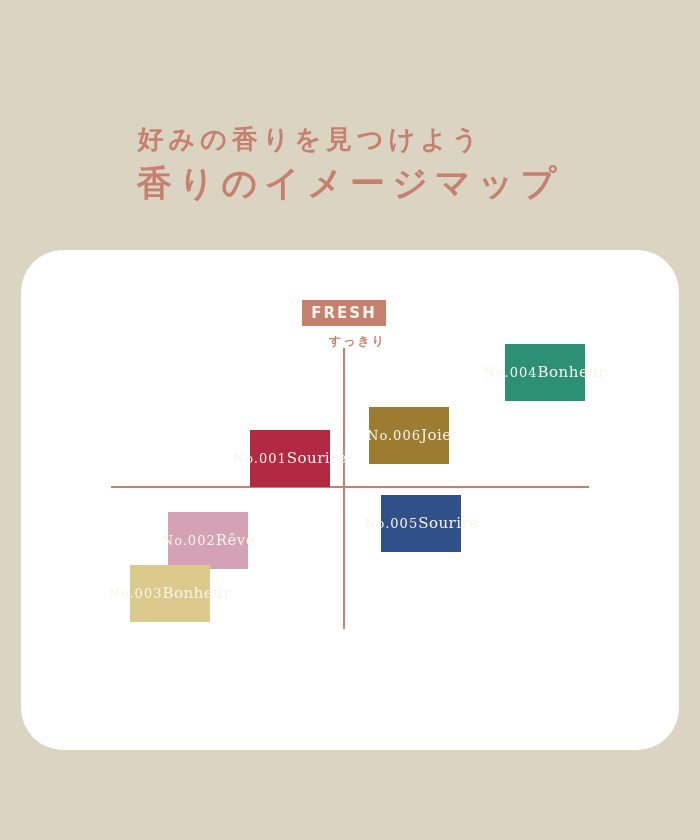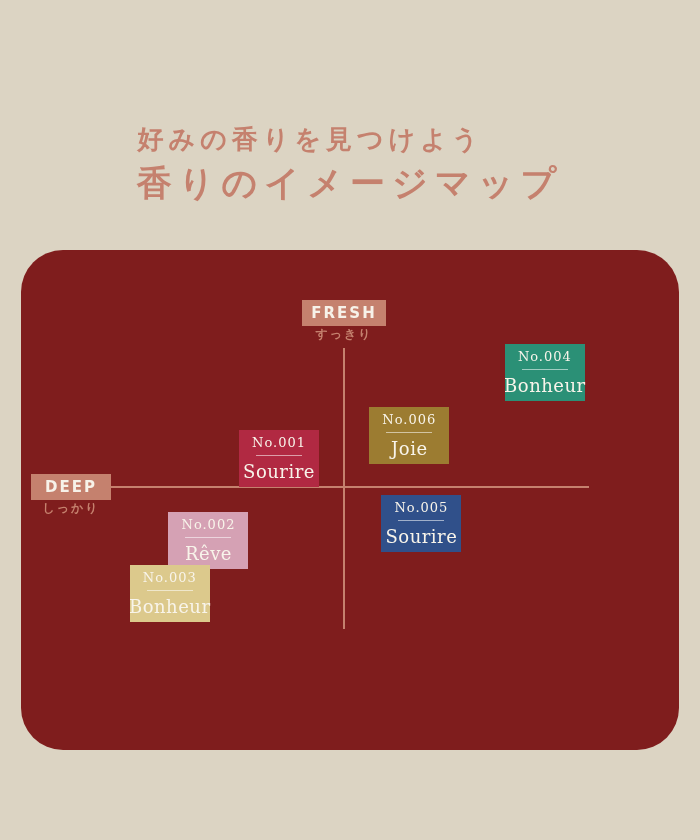--- a/index.html
+++ b/index.html
@@ -14,73 +14,69 @@
   .subtitle{
     position:absolute;top:122px;left:0;width:621px;
     font-size:26px;font-weight:bold;letter-spacing:5px;
   }
   .title{
     position:absolute;top:160px;left:0;width:700px;
     font-size:35px;font-weight:bold;letter-spacing:7px;
   }
   .card{
     position:absolute;left:21px;top:250px;width:658px;height:500px;
-    background:#7f1d1d;border-radius:42px;
+    background:#ffffff;border-radius:42px;
   }
   .vline{position:absolute;left:322px;top:98px;width:2px;height:281px;background:#c5816e;}
   .hline{position:absolute;left:90px;top:236px;width:478px;height:2px;background:#c5816e;}
   .axis-group{position:absolute;text-align:center;}
   .axis-box{
     background:#c5816e;color:#f7f2e9;
     font-weight:bold;font-size:15px;letter-spacing:2px;
     padding:4px 0;display:block;
   }
   .axis-sub{
-    color:#c5816e;font-weight:bold;font-size:12px;letter-spacing:2px;
+    color:#c5816e;font-weight:bold;font-size:12px;letter-spacing:2px;margin-top:7px;text-align:right;
   }
   .ax-fresh{left:281px;top:50px;width:84px;}
   .ax-sweet{left:281px;top:387px;width:84px;}
   .ax-deep{left:10px;top:224px;width:80px;}
   .ax-light{left:568px;top:226px;width:72px;}
   .product-box{
     position:absolute;width:80px;height:57px;
     color:#f8f4ea;text-align:center;
     font-family:"DejaVu Serif","Liberation Serif",serif;
-    display:flex;flex-direction:column;justify-content:center;align-items:center;
+    display:flex;flex-direction:row;justify-content:center;align-items:center;
   }
   .p-num{font-size:13px;letter-spacing:1px;line-height:1;}
   .p-rule{width:46px;height:1px;background:rgba(255,255,255,0.55);margin:6px auto 7px auto;}
-  .p-name{font-size:18px;letter-spacing:0.5px;line-height:1;}
+  .p-name{font-size:15px;letter-spacing:0.5px;line-height:1;}
 </style>
 </head>
 <body>
 
 <div class="header">
   <div class="subtitle">好みの香りを見つけよう</div>
   <div class="title">香りのイメージマップ</div>
 </div>
 
 <div class="card">
   <div class="vline"></div>
   <div class="hline"></div>
 
   <div class="axis-group ax-fresh">
     <span class="axis-box">FRESH</span>
     <div class="axis-sub">すっきり</div>
   </div>
 
-  <div class="axis-group ax-deep">
-    <span class="axis-box">DEEP</span>
-    <div class="axis-sub">しっかり</div>
-  </div>
 
 
 
   <div>
-      <div class="product-box" style="background: rgb(177, 41, 66); left: 218px; top: 180.3px;">
+      <div class="product-box" style="background: rgb(177, 41, 66); left: 229px; top: 180.3px;">
         <div class="p-num">No.001</div>
         <div class="p-rule"></div>
         <div class="p-name">Sourire</div>
       </div>
       <div class="product-box" style="background: rgb(213, 161, 180); left: 147.48px; top: 262.08px;">
         <div class="p-num">No.002</div>
         <div class="p-rule"></div>
         <div class="p-name">Rêve</div>
       </div>
       <div class="product-box" style="background: rgb(220, 201, 140); left: 108.76px; top: 315px;">

